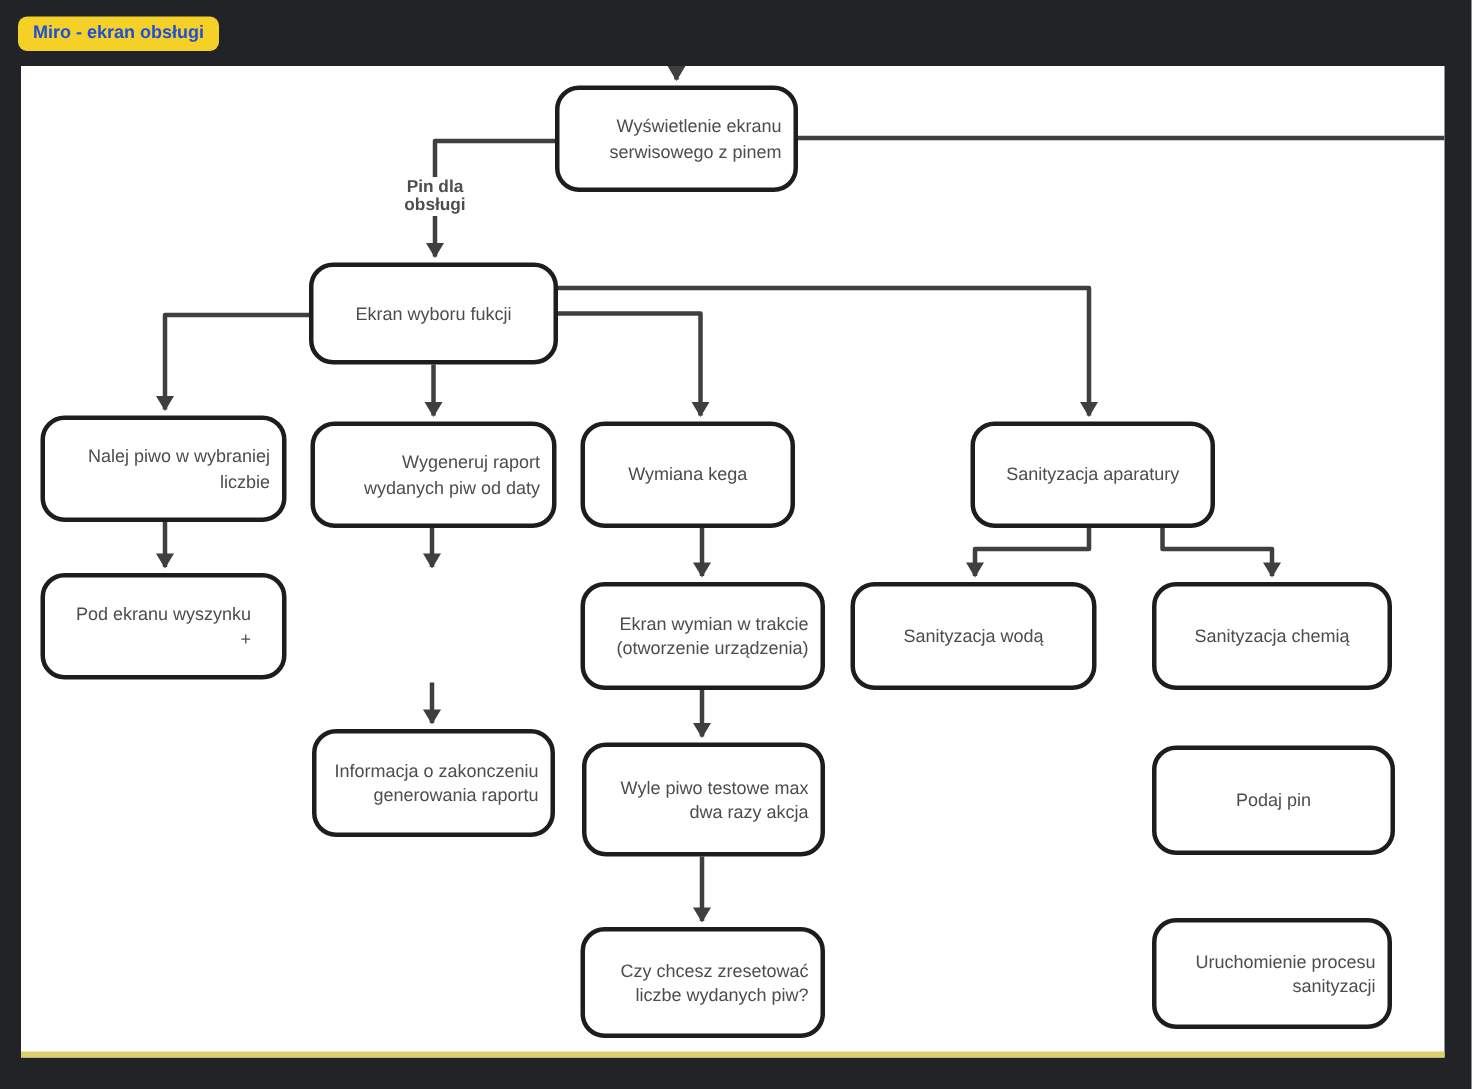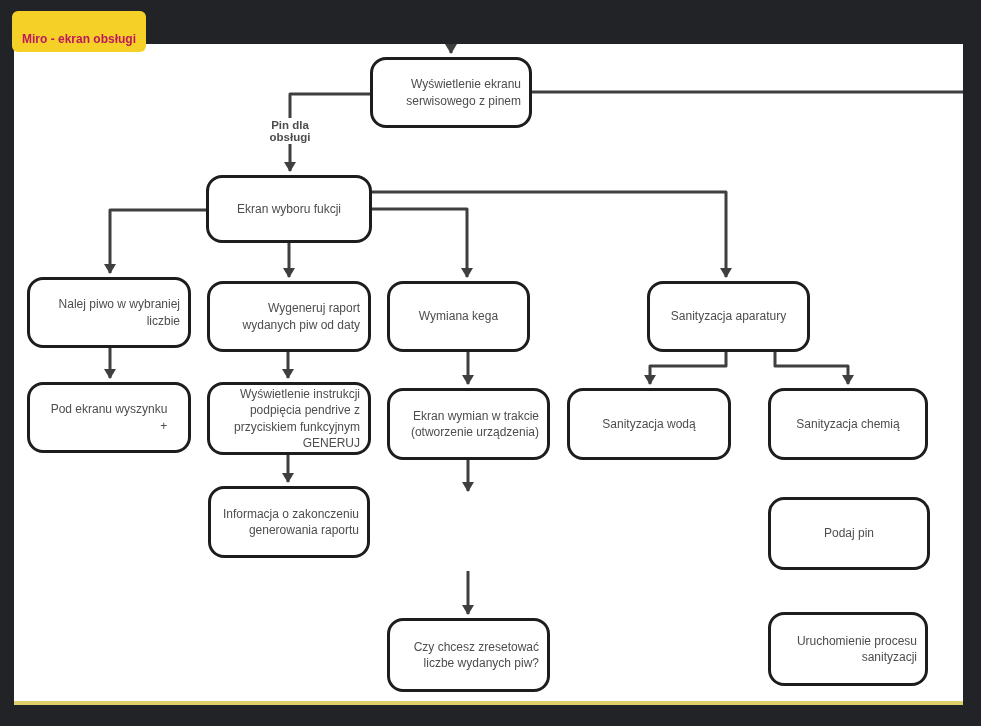--- a/index.html
+++ b/index.html
@@ -13,23 +13,23 @@
   *{box-sizing:border-box;margin:0;padding:0;}
   html,body{width:981px;height:726px;overflow:hidden;}
   body{
     background:var(--bg);
     font-family:"Liberation Sans","DejaVu Sans",sans-serif;
     position:relative;
   }
   .frame-badge{
     position:absolute;left:12px;top:11px;
     background:var(--frame-yellow);
-    color:#be185d;
+    color:#1d4ed8;
     font-size:12px;font-weight:bold;
-    padding:21px 10px 6px 10px;
+    padding:3px 10px 6px 10px;
     border-radius:6px;
     z-index:3;
     cursor:pointer;
     white-space:nowrap;
   }
   .canvas{
     position:absolute;left:14px;top:44px;
     width:949px;height:661px;
     background:#ffffff;
     border-bottom:4px solid var(--frame-edge);
@@ -144,40 +144,40 @@
 
   <div class="node" style="left:633px;top:237px;width:163px;height:71px">
     <span class="node-label">Sanityzacja aparatury</span>
   </div>
 
   <div class="node" style="left:13px;top:338px;width:164px;height:71px">
     <span class="node-label">Pod ekranu wyszynku
 +</span>
   </div>
 
-  <div class="node" style="left:193px;top:338px;width:164px;height:73px">
-    <span class="node-label">Wyświetlenie instrukcji podpięcia pendrive z przyciskiem funkcyjnym GENERUJ</span>
-  </div>
 
   <div class="node" style="left:373px;top:344px;width:163px;height:72px">
     <span class="node-label">Ekran wymian w trakcie (otworzenie urządzenia)</span>
   </div>
 
   <div class="node" style="left:553px;top:344px;width:164px;height:72px">
     <span class="node-label">Sanityzacja wodą</span>
   </div>
 
   <div class="node" style="left:754px;top:344px;width:160px;height:72px">
     <span class="node-label">Sanityzacja chemią</span>
   </div>
 
   <div class="node" style="left:194px;top:442px;width:162px;height:72px">
     <span class="node-label">Informacja o zakonczeniu generowania raportu</span>
   </div>
 
+  <div class="node" style="left:374px;top:451px;width:162px;height:76px">
+    <span class="node-label">Wyle piwo testowe max dwa razy akcja</span>
+  </div>
 
   <div class="node" style="left:754px;top:453px;width:162px;height:73px">
     <span class="node-label">Podaj pin</span>
   </div>
 
   <div class="node" style="left:373px;top:574px;width:163px;height:74px">
     <span class="node-label">Czy chcesz zresetować liczbe wydanych piw?</span>
   </div>
 
   <div class="node" style="left:754px;top:568px;width:160px;height:74px">

